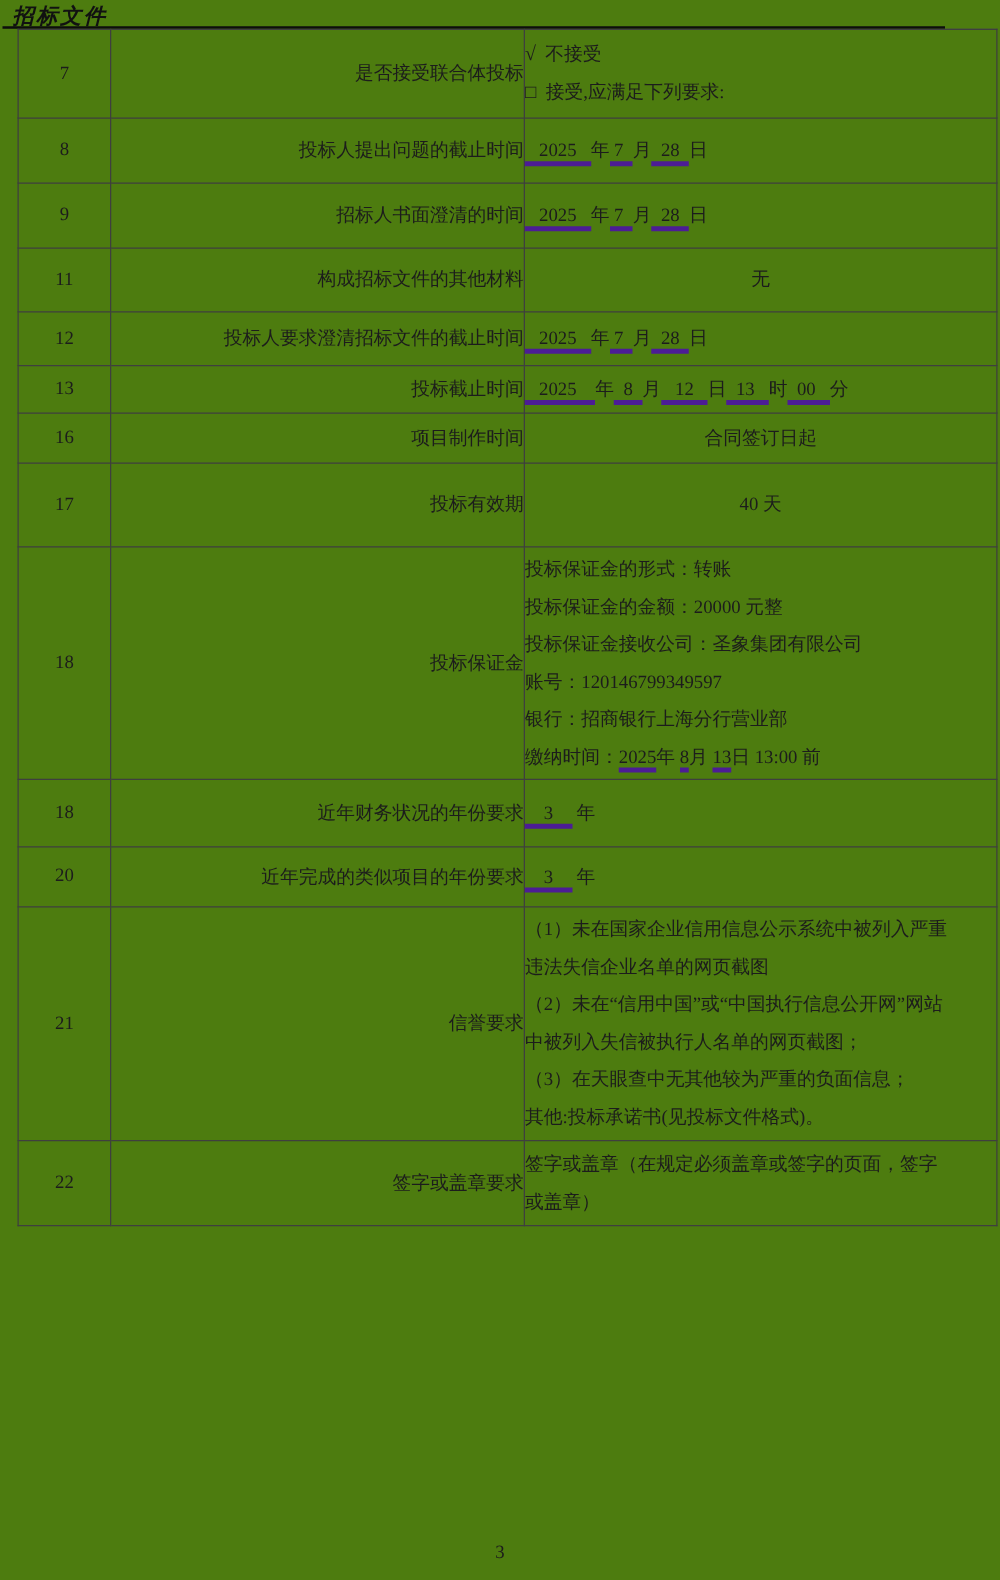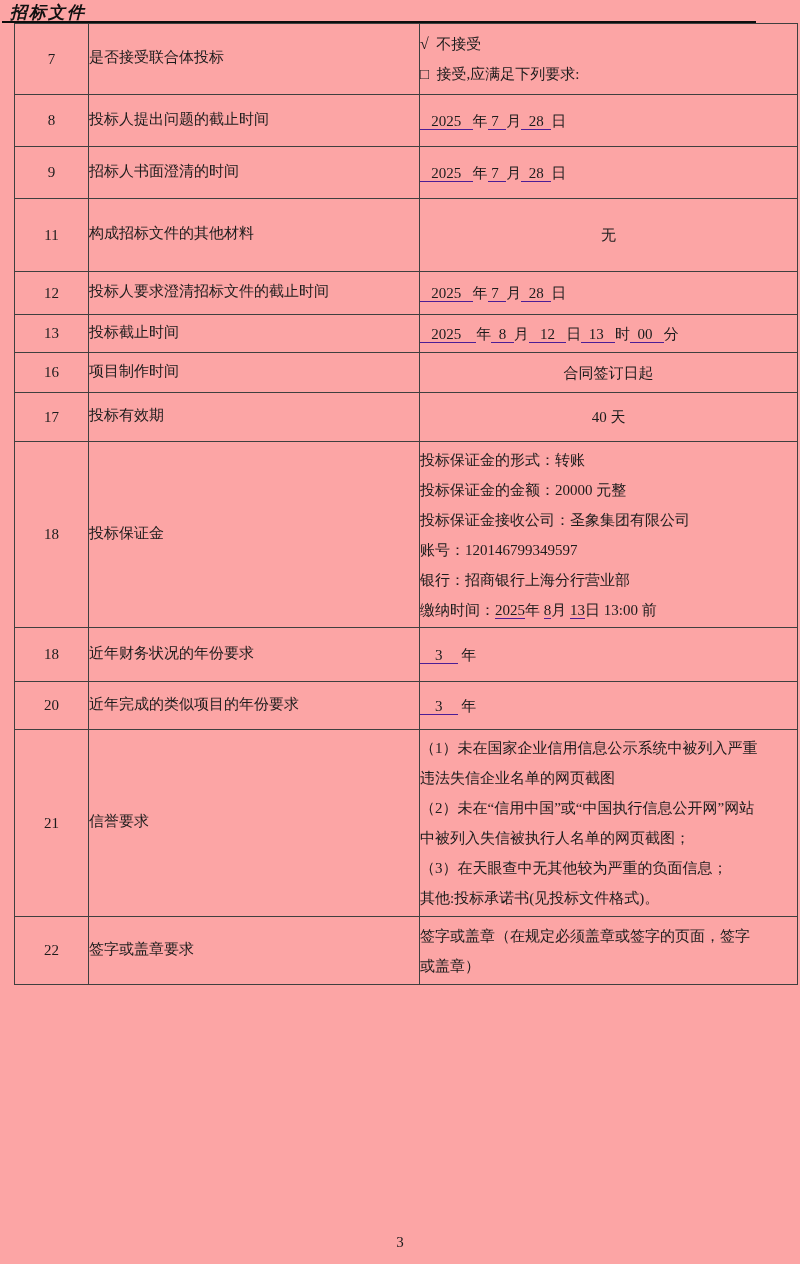--- a/index.html
+++ b/index.html
@@ -1,47 +1,47 @@
 <!DOCTYPE html>
 <html><head>
 <meta charset="utf-8">
 <style>
   html,body{margin:0;padding:0;}
   body{
     width:800px;height:1264px;background:#ffffff;position:relative;
     font-family:"Liberation Serif","DejaVu Serif",serif;color:#1c1c1c;
     -webkit-font-smoothing:antialiased;
   }
-  .page{position:absolute;inset:0;background:#fca5a5;}
+  .page{position:absolute;inset:0;background:#4d7c0f;}
   .doc-header{
     position:absolute;left:10px;top:1px;
     font-size:17px;font-weight:bold;font-style:italic;
     letter-spacing:2px;color:#111;
   }
   .header-rule{
     position:absolute;left:2px;top:21px;width:754px;height:2px;background:#0d0d0d;
   }
   .header-rule-thin{
     position:absolute;left:756px;top:23px;width:42px;height:1px;background:#555;
   }
   table.spec{
     position:absolute;left:14px;top:23px;width:784px;
     border-collapse:collapse;table-layout:fixed;
   }
   table.spec td{
     border:1px solid #3f3f3f;font-size:15px;vertical-align:middle;
     padding:0;overflow:hidden;
   }
   td.c-num{width:74px;text-align:center;}
-  td.c-label{width:331px;text-align:left;padding:2px 10px;line-height:30px;font-family:Liberation Mono, monospace;}
+  td.c-label{width:331px;text-align:right;padding:2px 10px;line-height:30px;}
   td.c-value{padding:2px 10px 2px 13px;}
   td.c-value.center{text-align:center;padding:2px 6px;}
   .line{line-height:30px;white-space:nowrap;}
   td.c-value.center .line{white-space:normal;}
-  .u{border-bottom:1px solid #4c1d95;}
+  .u{border-bottom:4px solid #4c1d95;}
   .x-mark-icon{
     font-family:"Liberation Sans","DejaVu Sans",sans-serif;
     font-weight:bold;font-size:17px;
   }
   .check-mark-icon{font-size:16px;}
   .checkbox-icon{font-size:15px;}
   .page-number{
     position:absolute;left:0;top:1234px;width:800px;text-align:center;
     font-size:15px;color:#1c1c1c;
   }
@@ -77,21 +77,21 @@
             <div class="line"><span class="u">&nbsp;&nbsp;&nbsp;2025&nbsp;&nbsp;&nbsp;</span><span>年</span><span class="u">&nbsp;7&nbsp;&nbsp;</span><span>月</span><span class="u">&nbsp;&nbsp;28&nbsp;&nbsp;</span><span>日</span></div>
           </td>
       </tr>
       <tr style="height:52px">
         <td class="c-num">9</td>
         <td class="c-label">招标人书面澄清的时间</td>
         <td class="c-value">
             <div class="line"><span class="u">&nbsp;&nbsp;&nbsp;2025&nbsp;&nbsp;&nbsp;</span><span>年</span><span class="u">&nbsp;7&nbsp;&nbsp;</span><span>月</span><span class="u">&nbsp;&nbsp;28&nbsp;&nbsp;</span><span>日</span></div>
           </td>
       </tr>
-      <tr style="height:73px">
+      <tr style="height:51px">
         <td class="c-num">11</td>
         <td class="c-label">构成招标文件的其他材料</td>
         <td class="c-value center">
             <div class="line">无</div>
           </td>
       </tr>
       <tr style="height:43px">
         <td class="c-num">12</td>
         <td class="c-label">投标人要求澄清招标文件的截止时间</td>
         <td class="c-value">
@@ -105,21 +105,21 @@
             <div class="line"><span class="u">&nbsp;&nbsp;&nbsp;2025&nbsp;&nbsp;&nbsp;&nbsp;</span><span>年</span><span class="u">&nbsp;&nbsp;8&nbsp;&nbsp;</span><span>月</span><span class="u">&nbsp;&nbsp;&nbsp;12&nbsp;&nbsp;&nbsp;</span><span>日</span><span class="u">&nbsp;&nbsp;13&nbsp;&nbsp;&nbsp;</span><span>时</span><span class="u">&nbsp;&nbsp;00&nbsp;&nbsp;&nbsp;</span><span>分</span></div>
           </td>
       </tr>
       <tr style="height:40px">
         <td class="c-num">16</td>
         <td class="c-label">项目制作时间</td>
         <td class="c-value center">
             <div class="line">合同签订日起</div>
           </td>
       </tr>
-      <tr style="height:49px">
+      <tr style="height:67px">
         <td class="c-num">17</td>
         <td class="c-label">投标有效期</td>
         <td class="c-value center">
             <div class="line">40 天</div>
           </td>
       </tr>
       <tr style="height:186px">
         <td class="c-num">18</td>
         <td class="c-label">投标保证金</td>
         <td class="c-value">

